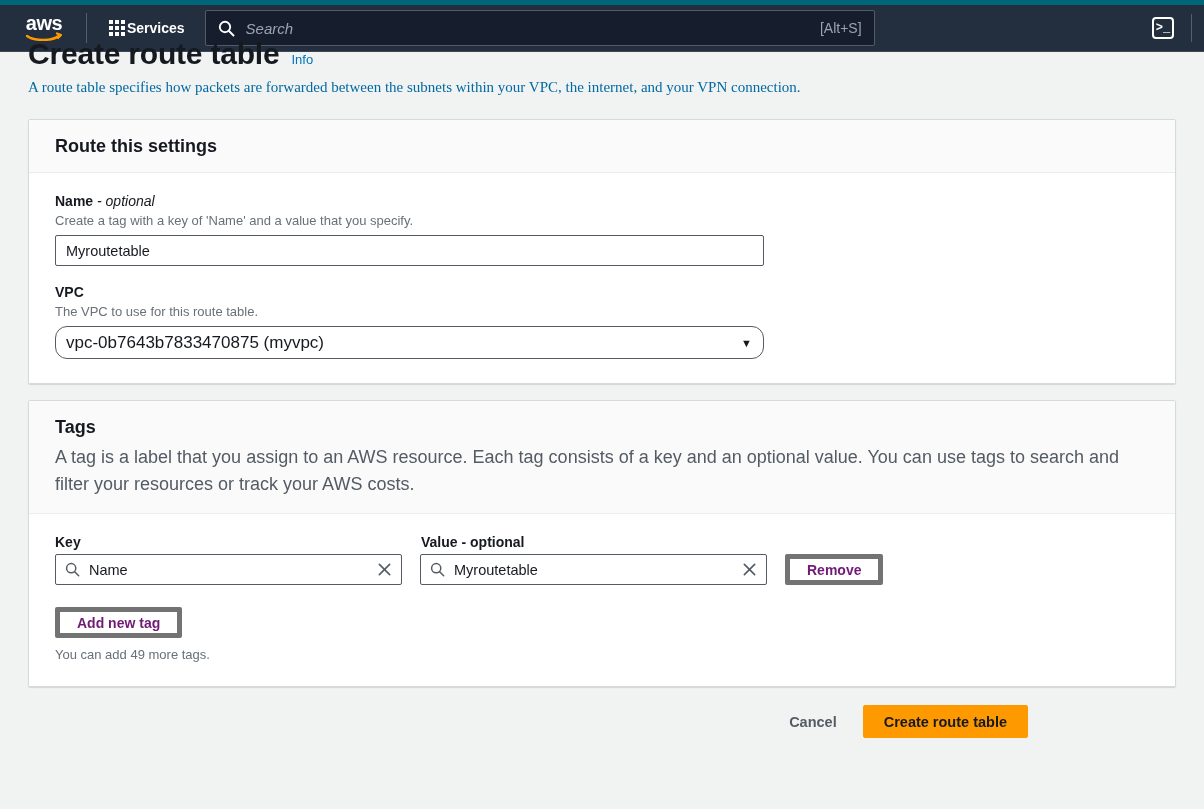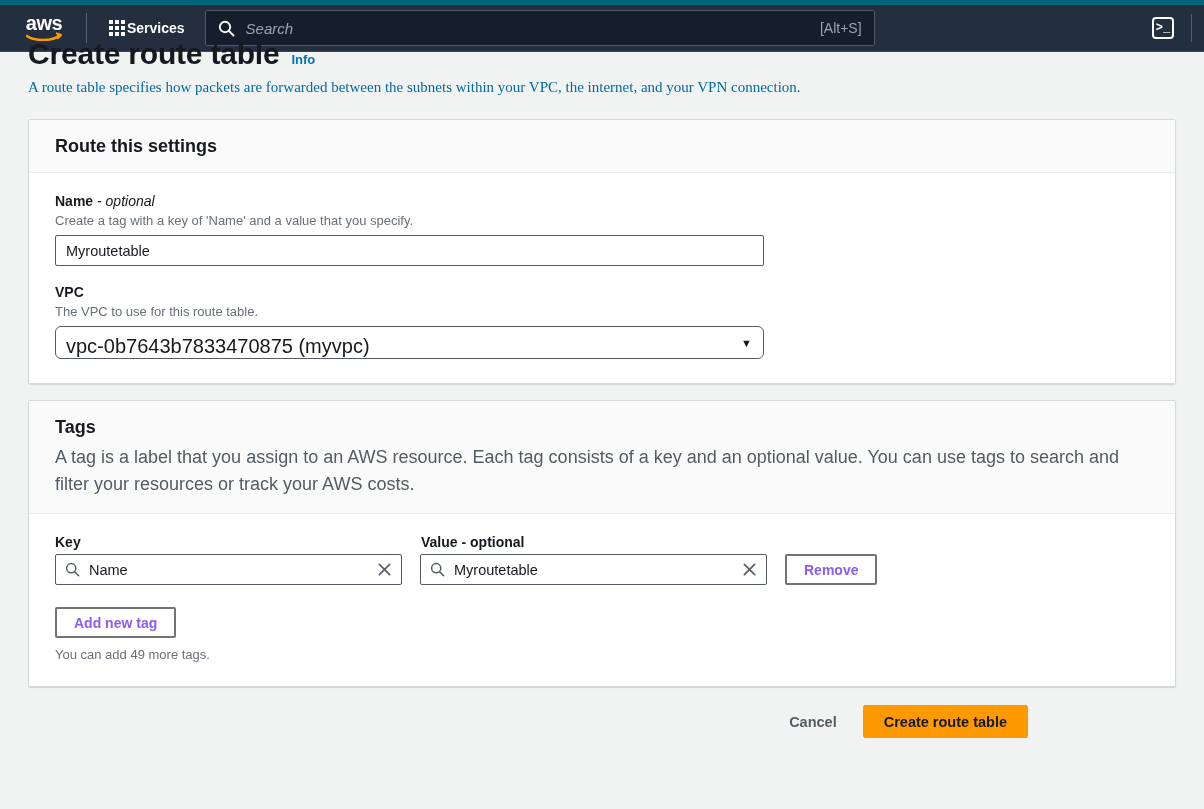--- a/index.html
+++ b/index.html
@@ -172,21 +172,21 @@
   .page-title {
     font-size: 30px;
     font-weight: bold;
     color: #16191F;
     line-height: 1.2;
     letter-spacing: -0.2px;
   }
   .info-link {
     color: #0073BB;
     font-size: 13px;
-    font-weight: bold;
+    font-weight: normal;
     cursor: pointer;
   }
   .page-desc {
     margin-top: 4px;
     font-size: 15px;
     color: #0369a1;
     line-height: 1.55;
     max-width: 960px;
     font-family: Liberation Serif, serif;
   }
@@ -254,26 +254,26 @@
 
   .select-wrap {
     position: relative;
     width: 709px;
     height: 33px;
   }
   .select-box {
     width: 709px;
     height: 33px;
     border: 1px solid #545B64;
-    border-radius: 6px;
-    background: #FFFFFF;
-    display: flex;
-    align-items: flex-end;
+    border-radius: 12px;
+    background: #FFFFFF;
+    display: flex;
+    align-items: center;
     padding: 0 10px;
-    font-size: 20px;
+    font-size: 17px;
     color: #16191F;
     cursor: pointer;
   }
   .select-arrow {
     position: absolute;
     right: 12px;
     top: 50%;
     transform: translateY(-50%);
     font-size: 11px;
     color: #16191F;
@@ -327,26 +327,26 @@
     display: flex;
     align-items: center;
     justify-content: center;
     cursor: pointer;
   }
 
   .btn-normal {
     height: 31px;
     padding: 0 17px;
     background: #FFFFFF;
-    border: 2px solid #737373;
+    border: 5px solid #737373;
     border-radius: 2px;
     font-family: "Liberation Sans", sans-serif;
     font-size: 14px;
     font-weight: bold;
-    color: #8b5cf6;
+    color: #701a75;
     cursor: pointer;
     white-space: nowrap;
   }
 
   .add-tag-row { margin-top: 22px; }
   .tag-counter {
     margin-top: 9px;
     font-size: 13px;
     color: #687078;
   }

